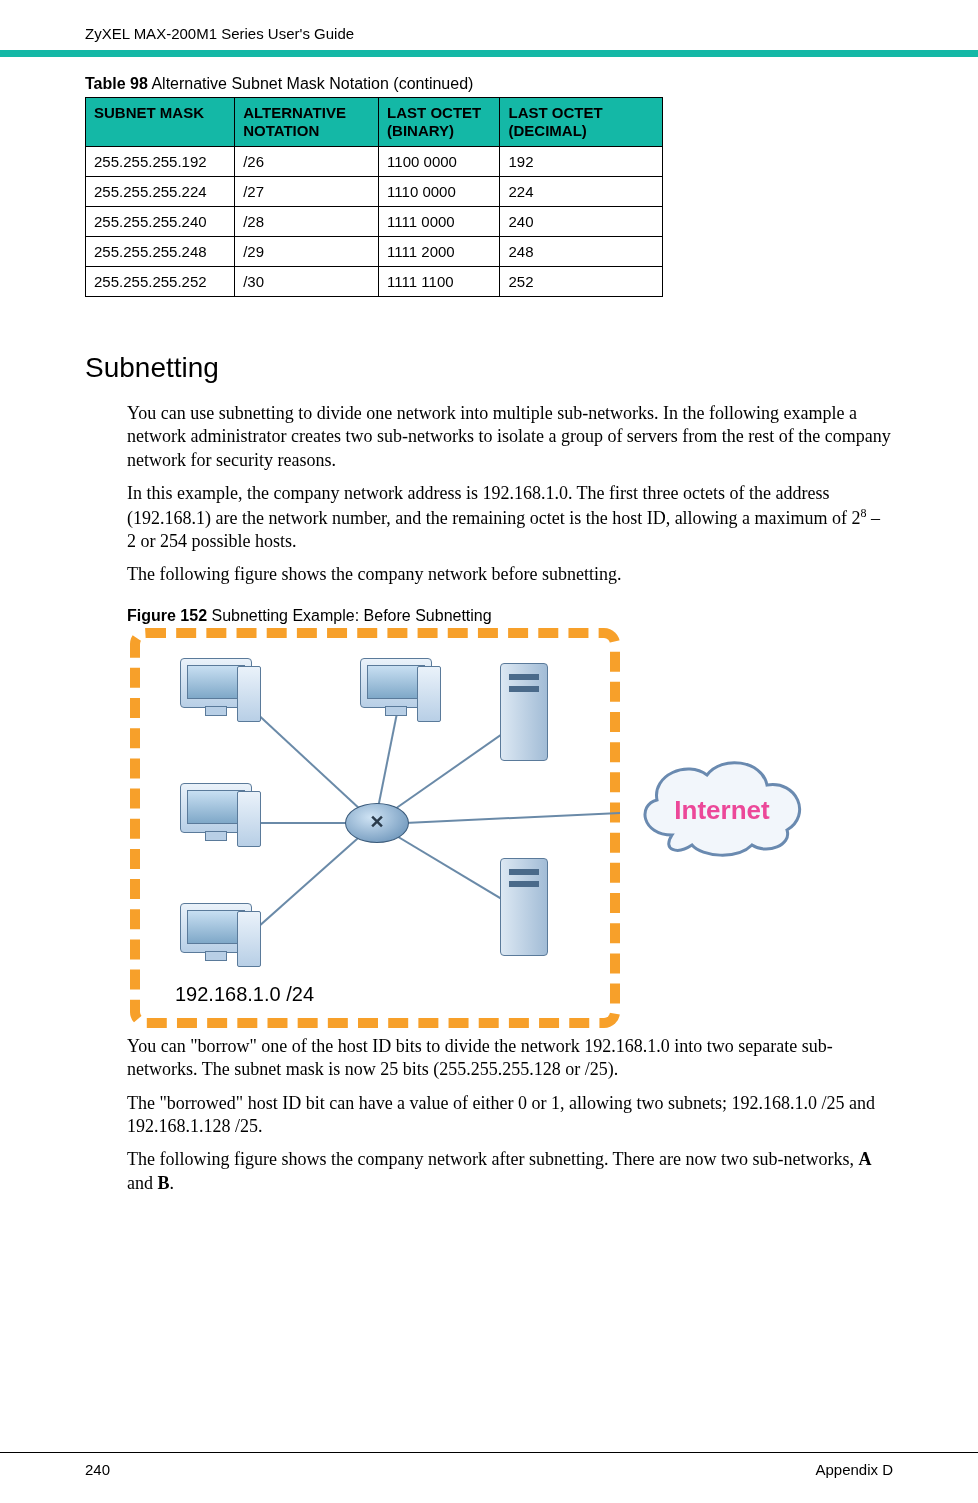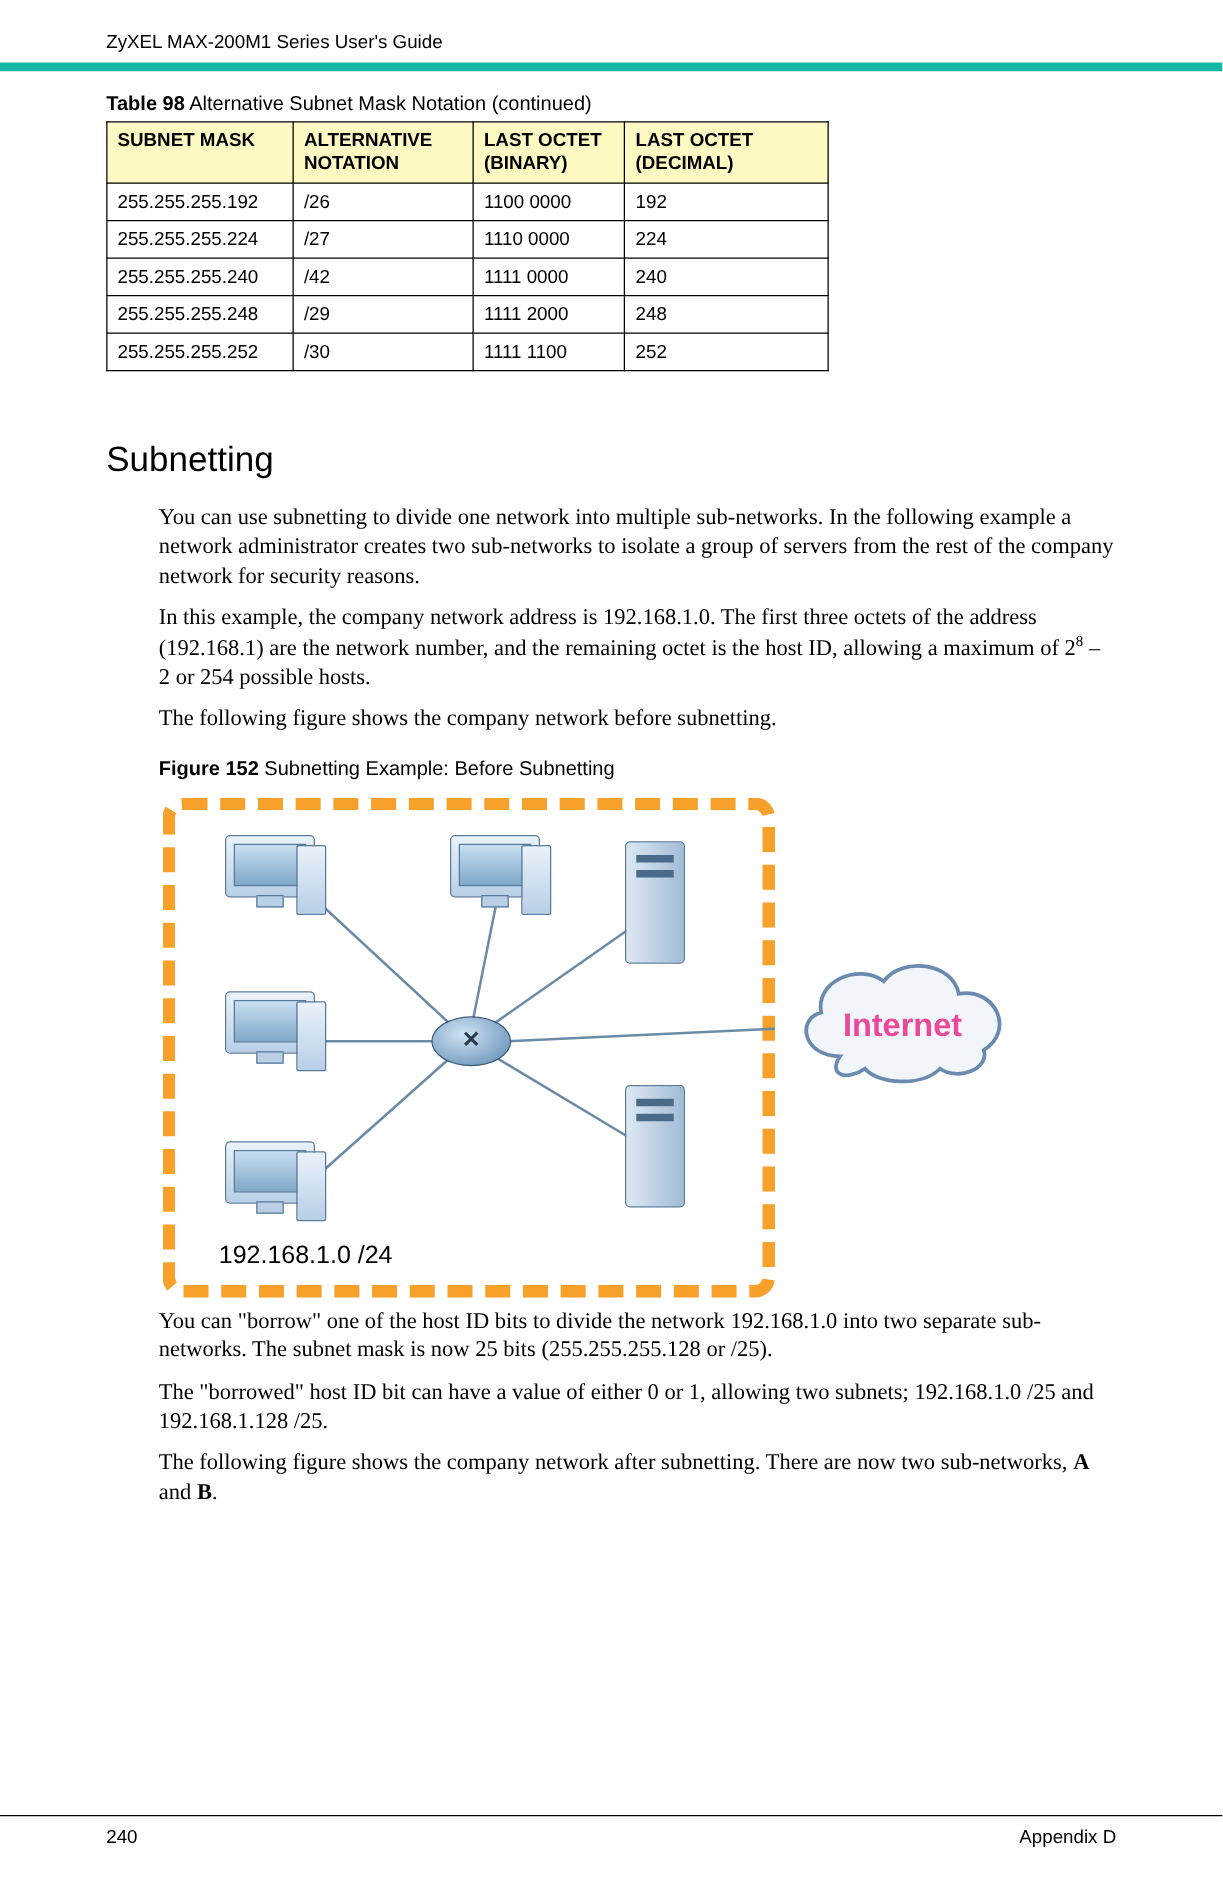--- a/index.html
+++ b/index.html
@@ -38,21 +38,21 @@
     }
     table.subnet th, table.subnet td {
       border: 1px solid #000;
       padding: 6px 8px;
       text-align: left;
       font-family: Arial, Helvetica, sans-serif;
       font-size: 15px;
       vertical-align: top;
     }
     table.subnet th {
-      background: #fef9c3;
+      background: #14b8a6;
       font-weight: bold;
       line-height: 1.2;
     }
     table.subnet th:nth-child(1) { width: 145px; }
     table.subnet th:nth-child(2) { width: 140px; }
     table.subnet th:nth-child(3) { width: 118px; }
     table.subnet th:nth-child(4) { width: 158px; }
 
     h2.section {
       font-family: Arial, Helvetica, sans-serif;
@@ -68,21 +68,20 @@
       margin-left: 42px;
       text-align: left;
     }
     .body-text sup {
       font-size: 12px;
     }
     .fig-caption {
       font-family: Arial, Helvetica, sans-serif;
       font-size: 16px;
       margin-top: 20px;
-      margin-bottom: 10px;
       margin-left: 42px;
     }
     .fig-caption b {
       font-weight: bold;
     }
     .figure {
       margin-left: 42px;
       width: 700px;
       height: 410px;
       position: relative;
@@ -277,21 +276,21 @@
         <td>192</td>
       </tr>
       <tr>
         <td>255.255.255.224</td>
         <td>/27</td>
         <td>1110 0000</td>
         <td>224</td>
       </tr>
       <tr>
         <td>255.255.255.240</td>
-        <td>/42</td>
+        <td>/28</td>
         <td>1111 0000</td>
         <td>240</td>
       </tr>
       <tr>
         <td>255.255.255.248</td>
         <td>/29</td>
         <td>1111 2000</td>
         <td>248</td>
       </tr>
       <tr>

